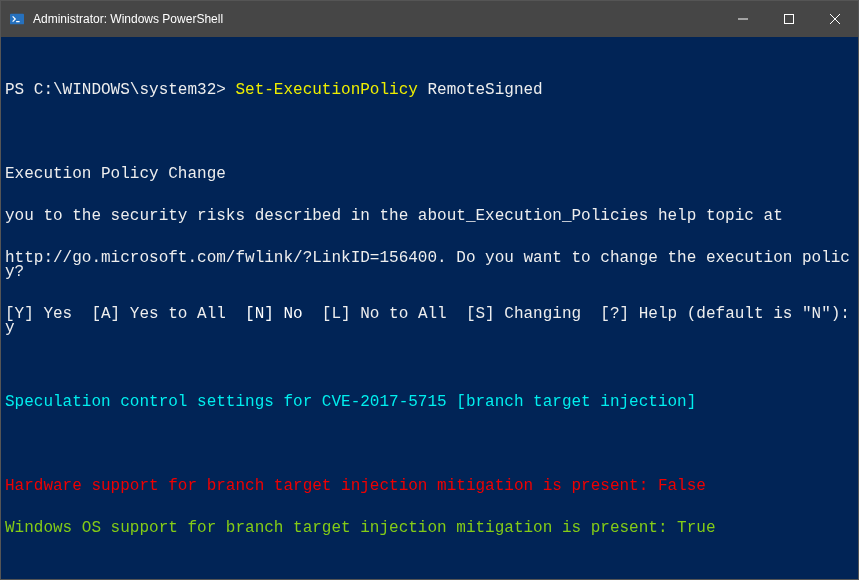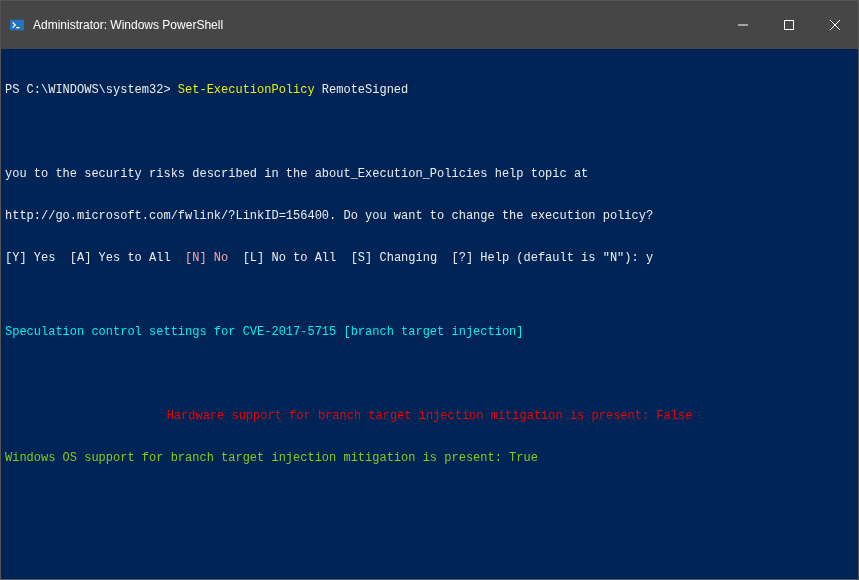--- a/index.html
+++ b/index.html
@@ -17,21 +17,21 @@
     }
     .window {
       width: 859px;
       height: 580px;
       background: #012456;
       border: 1px solid #555;
       display: flex;
       flex-direction: column;
     }
     .titlebar {
-      height: 48px;
+      height: 36px;
       background: #464646;
       display: flex;
       align-items: center;
       color: #ffffff;
       font-family: 'Segoe UI', Tahoma, sans-serif;
       font-size: 12px;
       user-select: none;
     }
     .titlebar-icon {
       width: 16px;
@@ -55,35 +55,35 @@
       display: flex;
       align-items: center;
       justify-content: center;
       color: #ffffff;
       font-size: 10px;
     }
     .terminal {
       flex: 1;
       background: #012456;
       color: #cccccc;
-      padding: 6px 4px;
+      padding: 18px 4px;
       overflow: hidden;
       line-height: 14px;
       white-space: pre;
-      font-size: 12px;
+      font-size: 16px;
     }
     .line {
       white-space: pre-wrap;
       word-break: break-all;
     }
     .white { color: #eeeeee; }
-    .yellow { color: #fca5a5; }
+    .yellow { color: #ffffff; }
     .cyan { color: #00eeee; margin-top: 32px; }
     .green { color: #84cc16; }
-    .red { color: #ef0000; text-align: center; }
+    .red { color: #ef0000; }
     .prompt { color: #eeeeee; }
     .cmd { color: #eeee00; }
     .arg { color: #eeeeee; }
     .blank { height: 14px; }
   </style>
 </head>
 <body>
 
 <div class="window">
   <div class="titlebar">
@@ -111,20 +111,21 @@
             <line x1="0" y1="0" x2="10" y2="10" stroke="#fff" stroke-width="1"></line>
             <line x1="10" y1="0" x2="0" y2="10" stroke="#fff" stroke-width="1"></line>
           </svg>
       </div>
     </div>
   </div>
 
   <div class="terminal">
     <div class="line"><span class="prompt">PS C:\WINDOWS\system32&gt; </span><span class="cmd">Set-ExecutionPolicy</span><span class="arg"> RemoteSigned</span></div>
     <div class="blank"></div>
+    <div class="line white">Execution Policy Change</div>
     <div class="line white">you to the security risks described in the about_Execution_Policies help topic at</div>
     <div class="line white">http://go.microsoft.com/fwlink/?LinkID=156400. Do you want to change the execution policy?</div>
     <div class="line"><span class="white">[Y] Yes  [A] Yes to All  </span><span class="yellow">[N] No</span><span class="white">  [L] No to All  [S] Changing  [?] Help (default is "N"): y</span></div>
     <div class="line cyan">Speculation control settings for CVE-2017-5715 [branch target injection]</div>
     <div class="blank"></div>
     <div class="line red">Hardware support for branch target injection mitigation is present: False</div>
     <div class="line green">Windows OS support for branch target injection mitigation is present: True</div>
     
     
     

